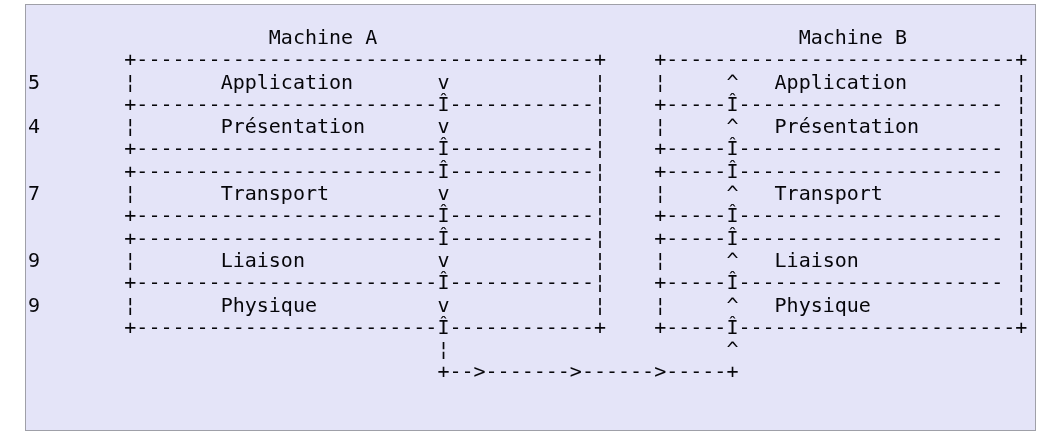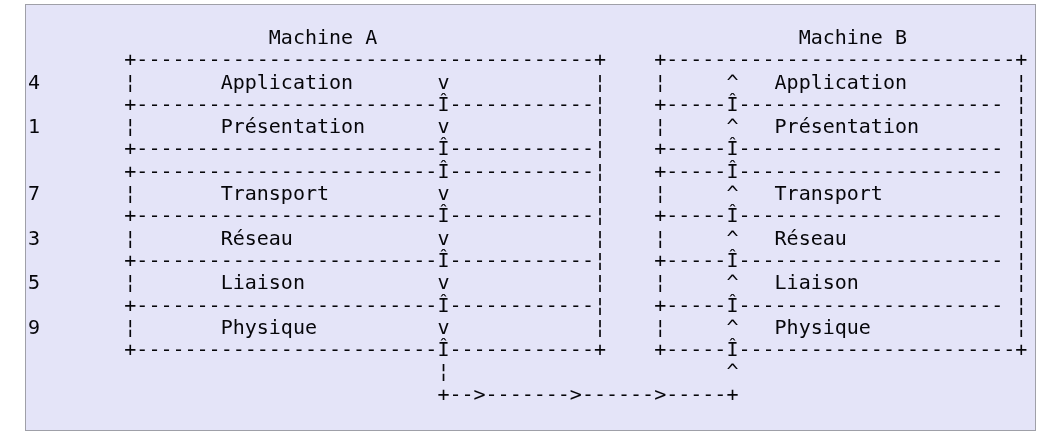--- a/index.html
+++ b/index.html
@@ -21,30 +21,29 @@
   }
 </style>
 </head>
 <body>
 
 <div class="page">
   <div class="panel">
     <div class="art">
       <div class="row">                    Machine A                                   Machine B</div>
       <div class="row">        +--------------------------------------+    +-----------------------------+</div>
-      <div class="row">4       ¦       Application       v            ¦    ¦     ^   Application         ¦</div>
+      <div class="row">5       ¦       Application       v            ¦    ¦     ^   Application         ¦</div>
       <div class="row">        +-------------------------Î------------¦    +-----Î---------------------- ¦</div>
-      <div class="row">1       ¦       Présentation      v            ¦    ¦     ^   Présentation        ¦</div>
+      <div class="row">4       ¦       Présentation      v            ¦    ¦     ^   Présentation        ¦</div>
       <div class="row">        +-------------------------Î------------¦    +-----Î---------------------- ¦</div>
       <div class="row">        +-------------------------Î------------¦    +-----Î---------------------- ¦</div>
       <div class="row">7       ¦       Transport         v            ¦    ¦     ^   Transport           ¦</div>
       <div class="row">        +-------------------------Î------------¦    +-----Î---------------------- ¦</div>
-      <div class="row">3       ¦       Réseau            v            ¦    ¦     ^   Réseau              ¦</div>
       <div class="row">        +-------------------------Î------------¦    +-----Î---------------------- ¦</div>
-      <div class="row">5       ¦       Liaison           v            ¦    ¦     ^   Liaison             ¦</div>
+      <div class="row">9       ¦       Liaison           v            ¦    ¦     ^   Liaison             ¦</div>
       <div class="row">        +-------------------------Î------------¦    +-----Î---------------------- ¦</div>
       <div class="row">9       ¦       Physique          v            ¦    ¦     ^   Physique            ¦</div>
       <div class="row">        +-------------------------Î------------+    +-----Î-----------------------+</div>
       <div class="row">                                  ¦                       ^</div>
       <div class="row">                                  +--&gt;-------&gt;------&gt;-----+</div>
     </div>
   </div>
 </div>
 
 </body></html>

